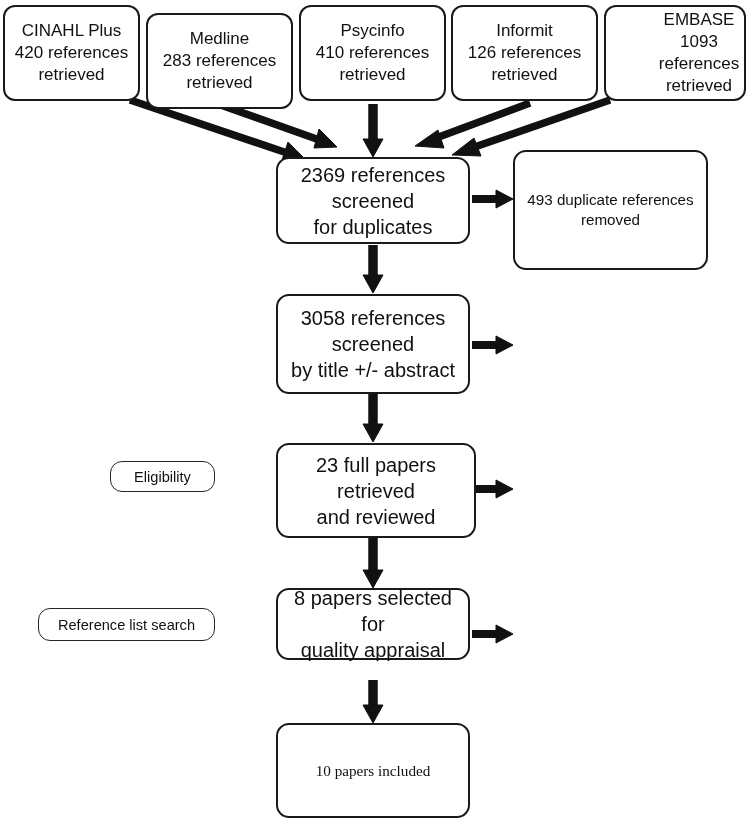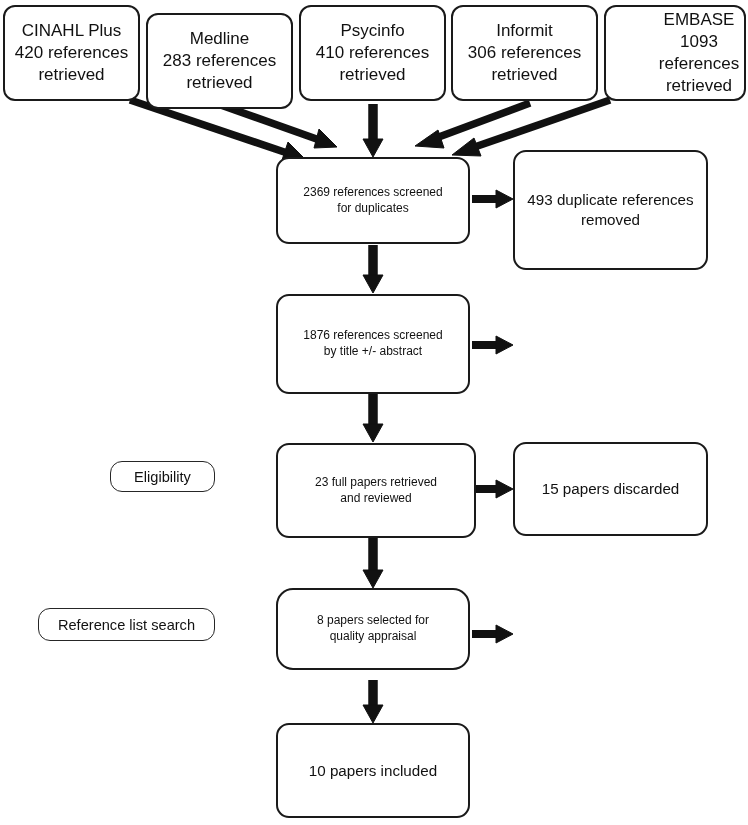--- a/index.html
+++ b/index.html
@@ -35,21 +35,21 @@
   }
   .node .txt {
     display: block;
     line-height: 1.30;
     padding: 0 6px;
     white-space: pre-line;
   }
   
   .node.source { font-size: 17px; border-radius: 12px; }
   
-  .node.main   { font-size: 12px; }
+  .node.main   { font-size: 20px; }
   
   .node.side   { font-size: 15.2px; }
   
   .node.final  { font-size: 15.2px; }
 
   
   .label-box {
     position: absolute;
     box-sizing: border-box;
     border: 1.6px solid #262626;
@@ -185,66 +185,63 @@
   </div>
 
   <div class="node source" style="left:299px; top:5px; width:147px; height:96px;align-items:center;">
     <span class="txt">Psycinfo
 410 references
 retrieved</span>
   </div>
 
   <div class="node source" style="left:451px; top:5px; width:147px; height:96px;">
     <span class="txt">Informit
-306 references
+126 references
 retrieved</span>
   </div>
 
   <div class="node source" style="left:604px; top:5px; width:142px; height:96px;padding-left:48px;">
     <span class="txt">EMBASE
 1093 references
 retrieved</span>
   </div>
 
   <div class="node main" style="left:276px; top:157px; width:194px; height:87px;">
     <span class="txt">2369 references screened
 for duplicates</span>
   </div>
 
   <div class="node side" style="left:513px; top:150px; width:195px; height:120px;">
     <span class="txt">493 duplicate references
 removed</span>
   </div>
 
   <div class="node main" style="left:276px; top:294px; width:194px; height:100px;">
-    <span class="txt">1876 references screened
+    <span class="txt">3058 references screened
 by title +/- abstract</span>
   </div>
 
 
   <div class="label-box" style="left:110px; top:461px; width:105px; height:31px;">
     <span>Eligibility</span>
   </div>
 
   <div class="node main" style="left:276px; top:443px; width:200px; height:95px;">
     <span class="txt">23 full papers retrieved
 and reviewed</span>
   </div>
 
-  <div class="node side" style="left:513px; top:442px; width:195px; height:94px;">
-    <span class="txt">15 papers discarded</span>
-  </div>
 
   <div class="label-box" style="left:38px; top:608px; width:177px; height:33px;text-align:right;">
     <span>Reference list search</span>
   </div>
 
-  <div class="node main" style="left:276px; top:588px; width:194px; height:82px;border-radius:17px;">
+  <div class="node main" style="left:276px; top:588px; width:194px; height:72px;">
     <span class="txt">8 papers selected for
 quality appraisal</span>
   </div>
 
 
-  <div class="node final" style="left:276px; top:723px; width:194px; height:95px;">
+  <div class="node final" style="left:276px; top:723px; width:194px; height:95px;font-family:Liberation Serif, serif;">
     <span class="txt">10 papers included</span>
   </div>
 
 </div>
 
 </body></html>

